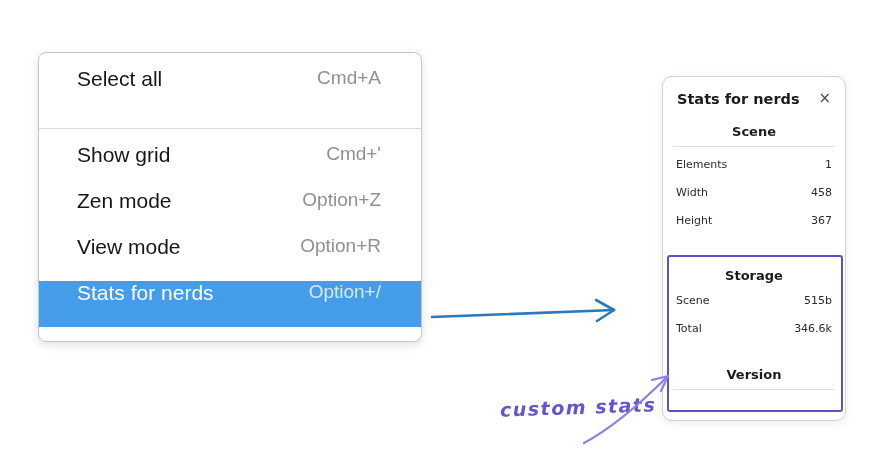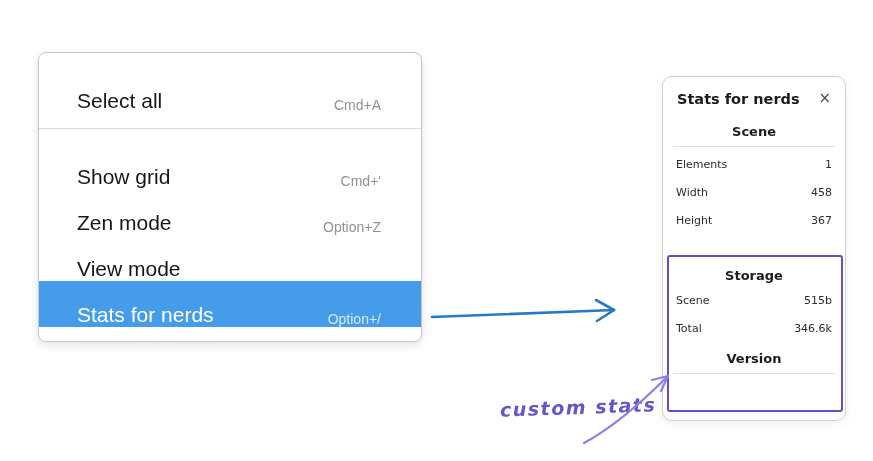--- a/index.html
+++ b/index.html
@@ -19,27 +19,27 @@
     background: #ffffff;
     border: 1px solid #c6c6c6;
     border-radius: 8px;
     box-shadow: 0 3px 10px rgba(0,0,0,0.12);
     padding: 14px 0;
     overflow: hidden;
   }
   .menu-row {
     display: flex;
     justify-content: space-between;
-    align-items: flex-end;
+    align-items: flex-start;
     height: 46px;
     padding: 0 40px 0 38px;
     cursor: default;
   }
   .mlabel { font-size: 21px; color: #171717; }
-  .mshort { font-size: 14px; color: #909090; }
+  .mshort { font-size: 19px; color: #909090; }
   .menu-divider {
     height: 1px;
     background: #d8d8d8;
     margin: 15px 0 14px 0;
   }
   .menu-row.selected { background: #459de9; }
   .menu-row.selected .mlabel { color: #ffffff; }
   .menu-row.selected .mshort { color: rgba(255,255,255,0.78); margin-left: 22px; }
 
   
@@ -70,21 +70,21 @@
     padding: 2px;
   }
   .sec-heading {
     text-align: center;
     font-weight: bold;
     font-size: 13px;
     color: #1b1b1b;
     margin-top: 16px;
   }
   .sec-heading.storage { margin-top: 33px; }
-  .sec-heading.version { margin-top: 8px; }
+  .sec-heading.version { margin-top: 24px; }
   .sec-divider {
     height: 1px;
     background: #e0e0e0;
     margin: 7px 10px 4px 10px;
   }
   .stat-row {
     display: flex;
     justify-content: space-between;
     padding: 0 13px;
     line-height: 28px;
@@ -141,20 +141,21 @@
   <div class="menu-row">
     <span class="mlabel">Show grid</span>
     <span class="mshort">Cmd+'</span>
   </div>
   <div class="menu-row">
     <span class="mlabel">Zen mode</span>
     <span class="mshort">Option+Z</span>
   </div>
   <div class="menu-row">
     <span class="mlabel">View mode</span>
+    <span class="mshort">Option+R</span>
   </div>
   <div class="menu-row selected">
     <span class="mlabel">Stats for nerds</span>
     <span class="mshort">Option+/</span>
   </div>
 </div>
 
 <div class="panel">
   <div class="panel-header">
     <span class="panel-title">Stats for nerds</span>

